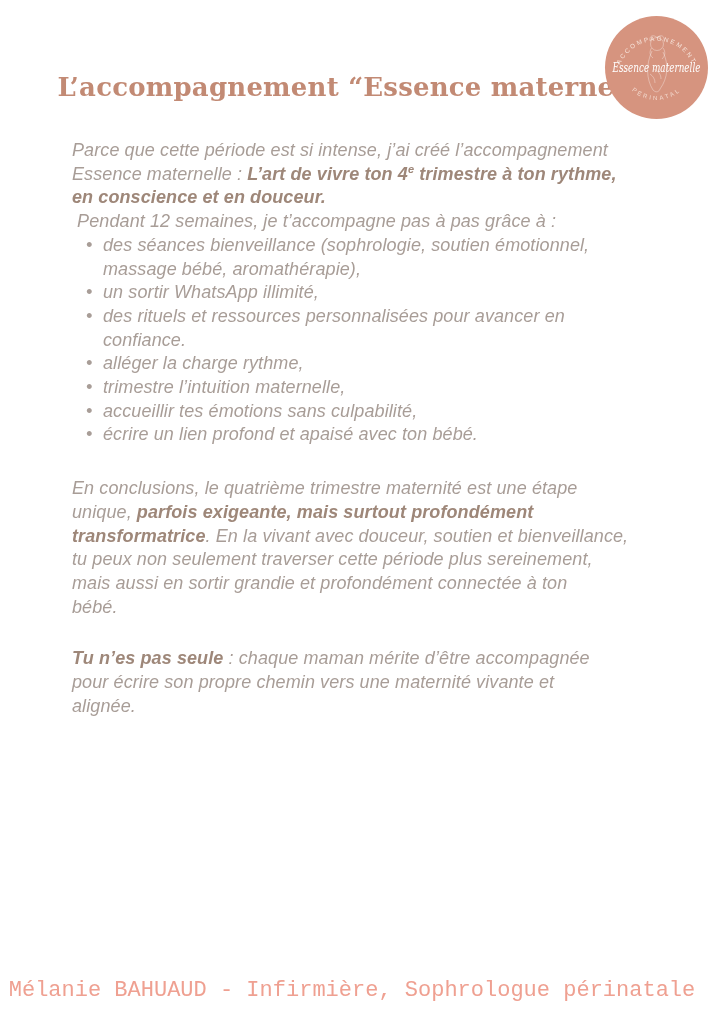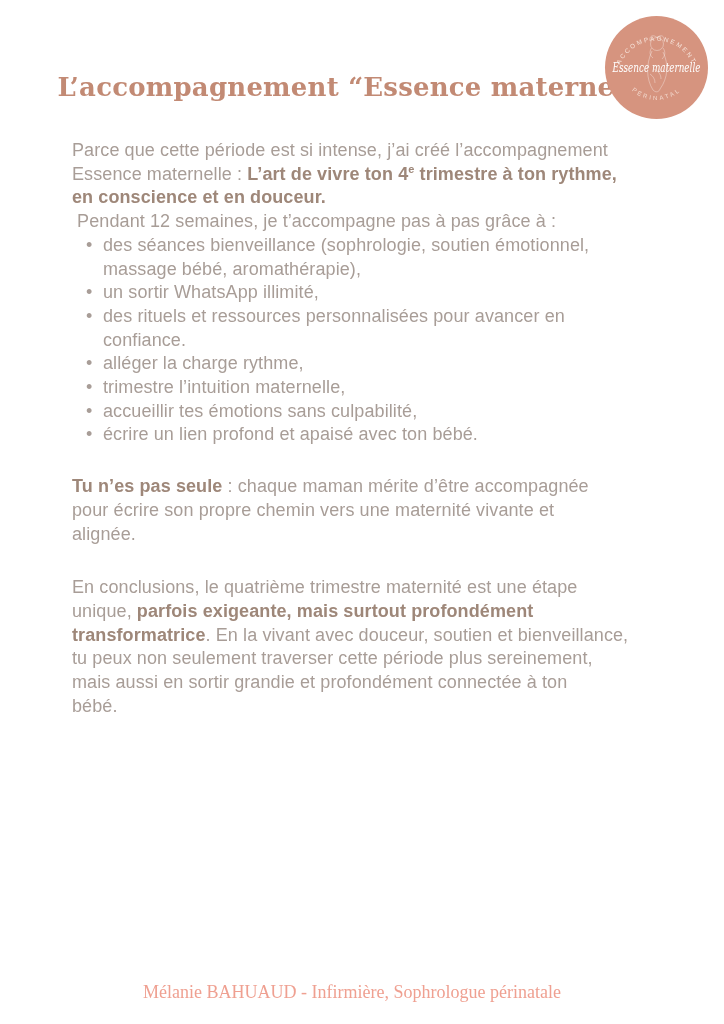--- a/index.html
+++ b/index.html
@@ -34,40 +34,41 @@
   .logo{
     position:absolute;top:14px;left:603px;width:107px;height:107px;
   }
   
   .content{
     position:absolute;top:139px;left:72px;width:600px;
     color:var(--body);
     font-size:18px;
     line-height:23.7px;
     letter-spacing:.1px;
+    font-style:italic;
   }
   .body-p{margin:0;white-space:pre-wrap;}
   .seg{white-space:pre-wrap;}
   .seg.b{font-weight:bold;color:var(--bold);}
   sup.seg{font-size:11px;line-height:0;}
   .gap-lg{margin-top:30px;}
   .gap-md{margin-top:28px;}
   .bullets{margin:0;}
   .li{display:flex;align-items:flex-start;}
   .marker{
     flex:0 0 31px;box-sizing:border-box;padding-left:14px;
     color:var(--body);
   }
   .li-text{white-space:pre-wrap;flex:1 1 auto;}
   
   .doc-footer{
     position:absolute;left:0;bottom:21px;width:704px;
     text-align:center;
-    font-family:Liberation Serif, serif;
-    font-size:18px;
+    font-family:Liberation Mono, monospace;
+    font-size:22px;
     color:var(--footer);
     margin:0;
   }
 </style>
 </head>
 <body>
 
 <div class="page">
 
   <h1 class="doc-title">L’accompagnement “Essence maternelle”</h1>
@@ -134,26 +135,26 @@
         </div>
         <div class="li">
           <span class="marker">•</span>
           <span class="li-text"><span class="seg">accueillir tes émotions sans culpabilité,</span></span>
         </div>
         <div class="li">
           <span class="marker">•</span>
           <span class="li-text"><span class="seg">écrire un lien profond et apaisé avec ton bébé.</span></span>
         </div>
       </div>
-      <p class="body-p gap-md"><span class="seg b">Tu n’es pas seule</span><span class="seg"> : chaque maman mérite d’être accompagnée
-pour écrire son propre chemin vers une maternité vivante et
-alignée.</span></p>
       <p class="body-p gap-lg"><span class="seg">En conclusions, le quatrième trimestre maternité est une étape
 unique, </span><span class="seg b">parfois exigeante, mais surtout profondément
 transformatrice</span><span class="seg">. En la vivant avec douceur, soutien et bienveillance,
 tu peux non seulement traverser cette période plus sereinement,
 mais aussi en sortir grandie et profondément connectée à ton
 bébé.</span></p>
+      <p class="body-p gap-md"><span class="seg b">Tu n’es pas seule</span><span class="seg"> : chaque maman mérite d’être accompagnée
+pour écrire son propre chemin vers une maternité vivante et
+alignée.</span></p>
     </div>
 
   <p class="doc-footer">Mélanie BAHUAUD - Infirmière, Sophrologue périnatale</p>
 
 </div>
 
 </body></html>

